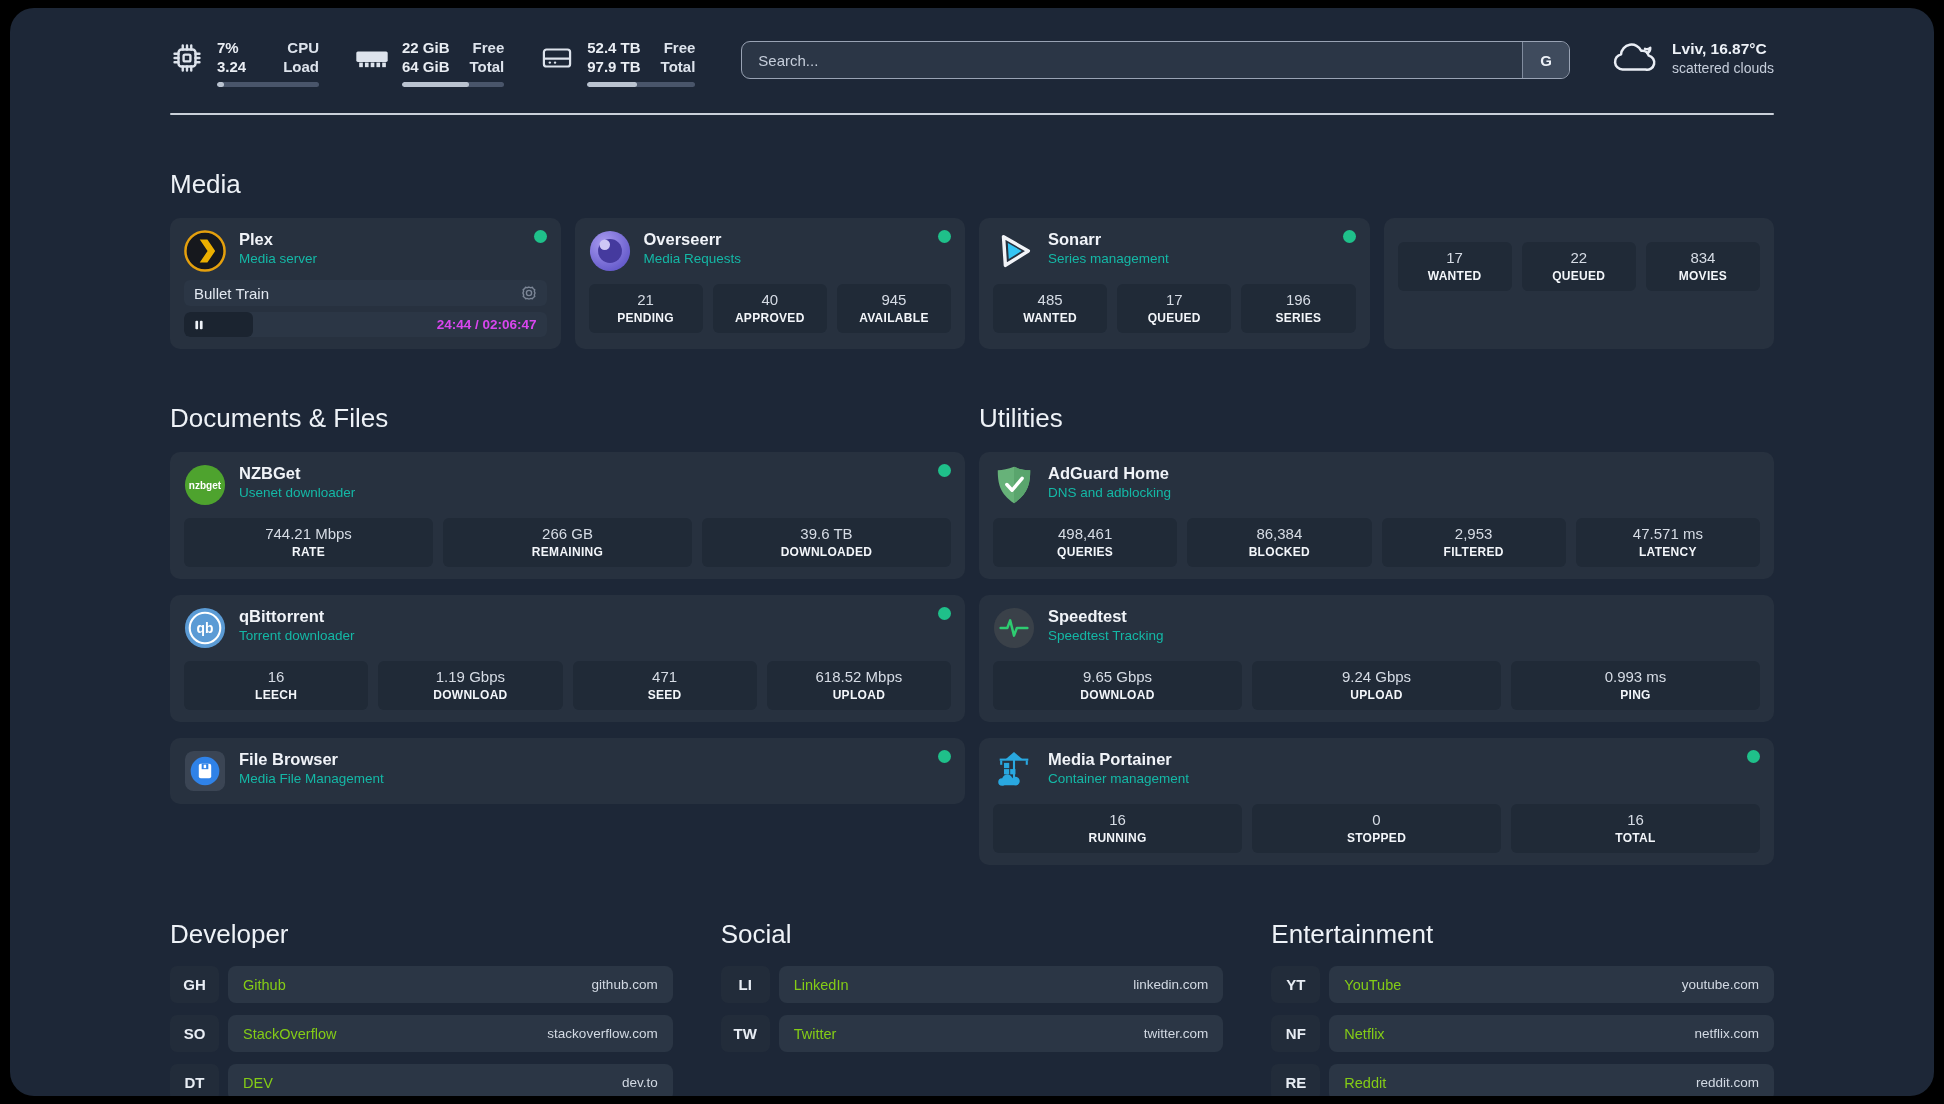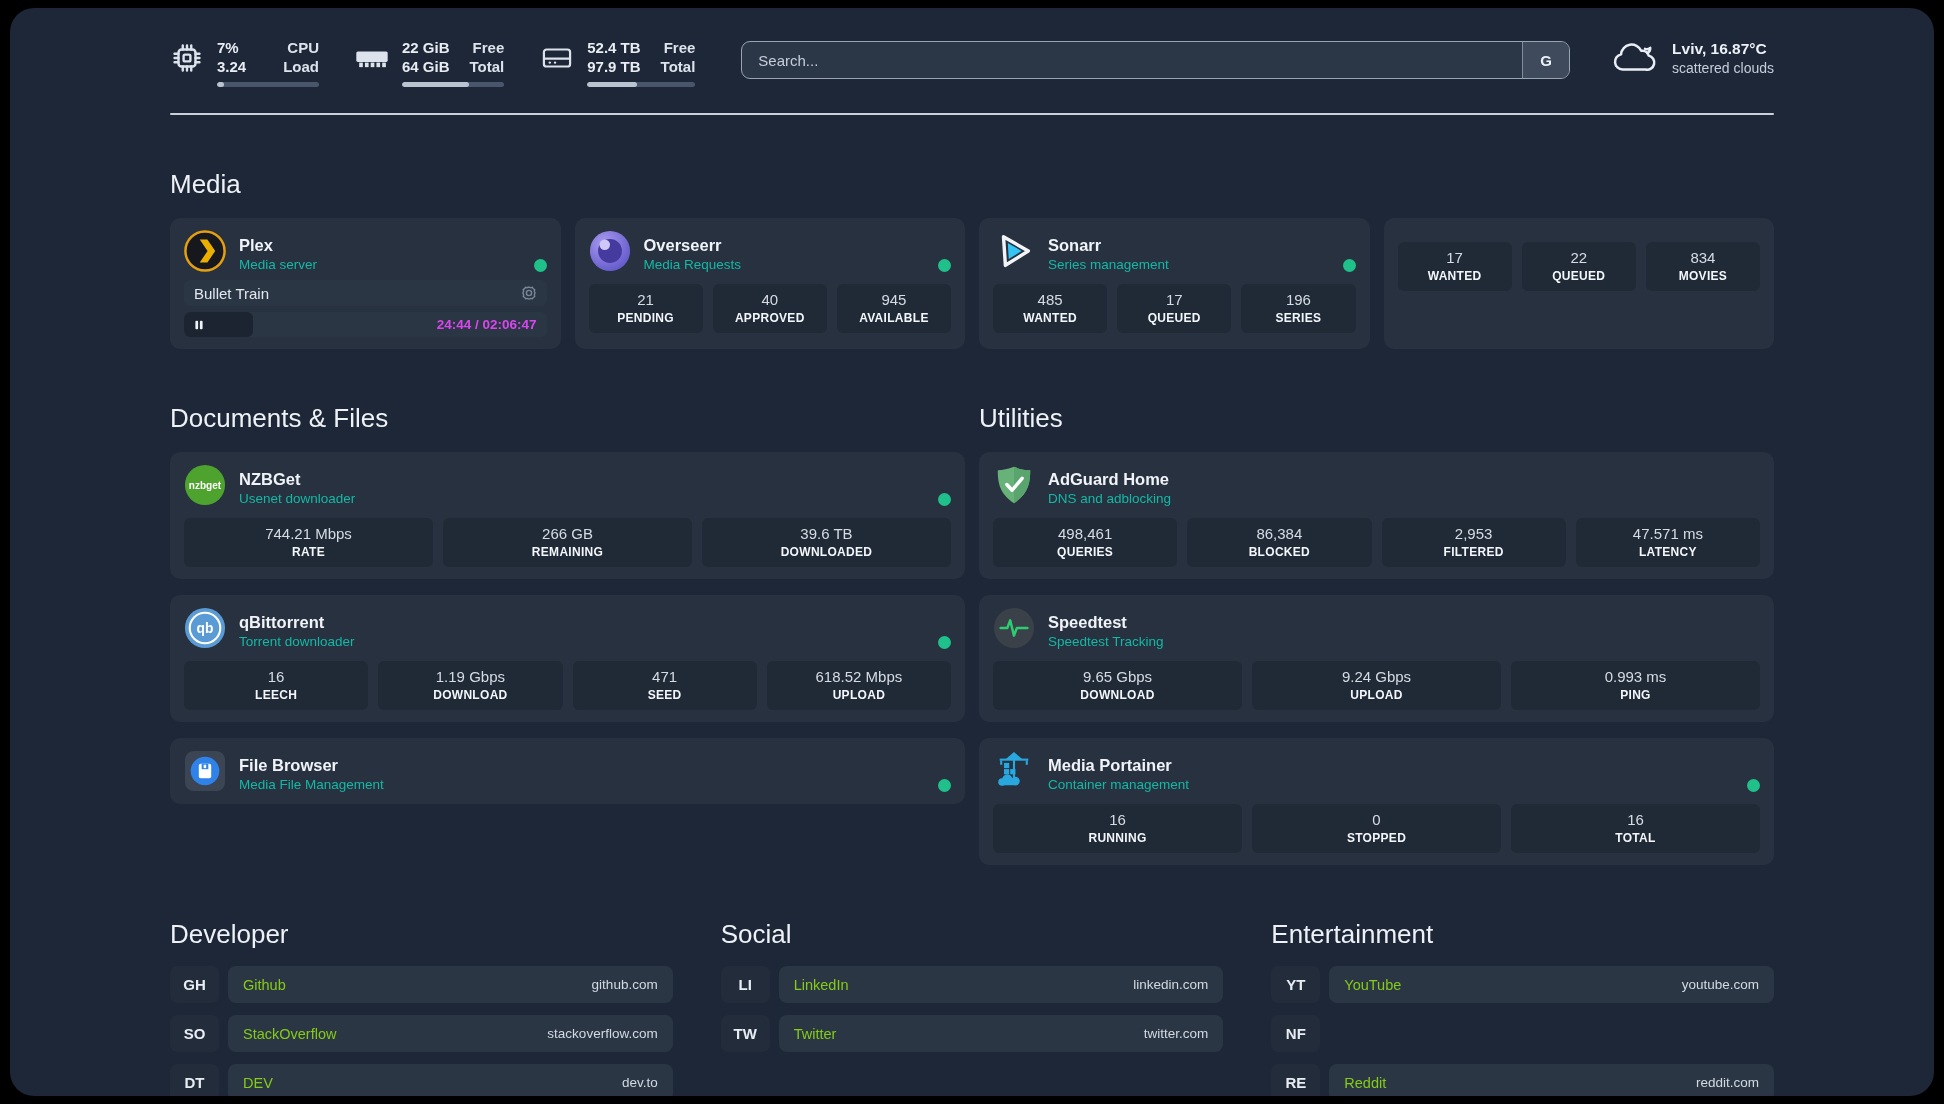--- a/index.html
+++ b/index.html
@@ -30,21 +30,21 @@
 
   .divider { margin: 26px 160px 0; border-top: 2px solid rgba(226,232,240,0.88); border-radius: 2px; }
 
   
   .content { padding: 0 160px; }
   .section-title { margin-top: 54px; font-size: 26px; font-weight: 500; color: #eef2f7; }
 
   .media-grid { display: grid; grid-template-columns: repeat(4, 1fr); gap: 14px; margin-top: 18px; }
 
   .app-card { background: #27313f; border-radius: 10px; padding: 12px 14px; }
-  .app-head { display: flex; align-items: flex-end; gap: 13px; }
+  .app-head { display: flex; align-items: flex-start; gap: 13px; }
   .app-icon svg { width: 42px; height: 42px; display: block; }
   .app-name { font-size: 16.5px; font-weight: 600; color: #f0f3f8; }
   .app-desc { font-size: 13.5px; color: #14b8a6; margin-top: 2px; }
   .status-dot { width: 13px; height: 13px; border-radius: 50%; margin-left: auto; flex: none; }
 
   .stats-row { display: flex; gap: 10px; margin-top: 12px; }
   .stat-tile { flex: 1; background: #202a37; border-radius: 6px; text-align: center; padding: 7px 2px 8px; }
   .stat-value { font-size: 15px; color: #d6dce5; }
   .stat-label { font-size: 12px; font-weight: 700; color: #f3f6fa; margin-top: 3px; letter-spacing: 0.3px; }
 
@@ -544,20 +544,24 @@
           <div class="link-rows">
             <div class="link-row">
               <div class="link-abbr">YT</div>
               <div class="link-pill">
                 <span class="link-label">YouTube</span>
                 <span class="link-url">youtube.com</span>
               </div>
             </div>
             <div class="link-row">
               <div class="link-abbr">NF</div>
+              <div class="link-pill">
+                <span class="link-label">Netflix</span>
+                <span class="link-url">netflix.com</span>
+              </div>
             </div>
             <div class="link-row">
               <div class="link-abbr">RE</div>
               <div class="link-pill">
                 <span class="link-label">Reddit</span>
                 <span class="link-url">reddit.com</span>
               </div>
             </div>
           </div>
         </div>

